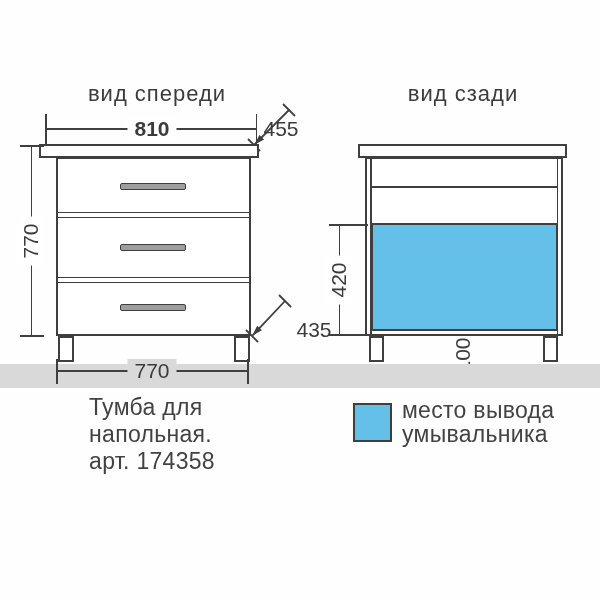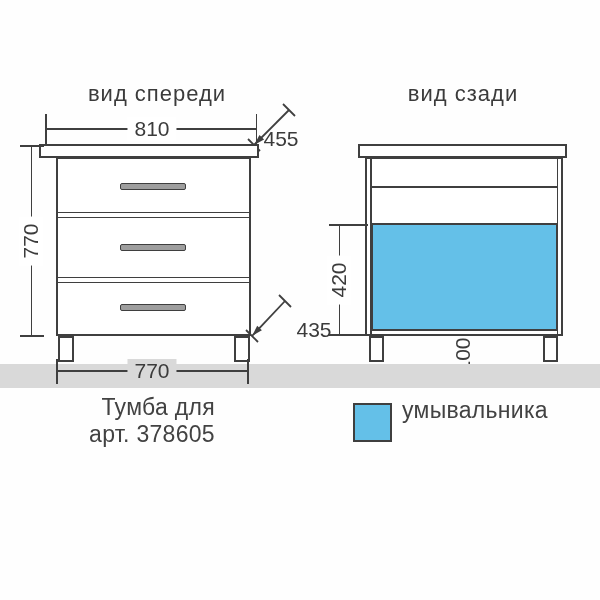--- a/index.html
+++ b/index.html
@@ -14,47 +14,47 @@
   .dimlabel-rot{position:absolute;transform:translate(-50%,-50%) rotate(-90deg);background:#fff;
             padding:0 7px;font-size:21px;white-space:nowrap;color:#3b3b3b;}
   .nobg{background:transparent;}
   .floorbg{background:#d9d9d9;}
   .divider{position:absolute;box-sizing:border-box;border-top:1.5px solid #3f3f3f;
            border-bottom:1.5px solid #3f3f3f;background:transparent;}
   .handle{position:absolute;box-sizing:border-box;border:1.5px solid #3f3f3f;background:#9e9e9e;
           border-radius:2px;}
   .cutout{position:absolute;box-sizing:border-box;border:2px solid #3f3f3f;background:#64c0e8;}
   .floor{position:absolute;background:#d9d9d9;}
-  .caption{position:absolute;transform:translateX(-50%);text-align:right;font-size:23px;
+  .caption{position:absolute;transform:translateX(-50%);text-align:left;font-size:23px;
            line-height:27px;letter-spacing:.3px;color:#424242;white-space:nowrap;}
   .legend-text{position:absolute;font-size:23px;line-height:24px;letter-spacing:.3px;
            color:#424242;white-space:nowrap;}
   svg{position:absolute;overflow:visible;}
 </style>
 </head>
 <body>
 
 <div class="canvas">
 
   <div class="view-title" style="left:157px;top:81px;">вид спереди</div>
 
   <div>
     <div class="line" style="left:46px;top:128px;width:210px;height:1.5px;"></div>
     <div class="line" style="left:45px;top:114px;width:1.5px;height:32px;"></div>
     <div class="line" style="left:255.5px;top:114px;width:1.5px;height:32px;"></div>
-    <div class="dimlabel" style="left:152px;top:129px;">810</div>
+    <div class="dimlabel" style="left:152px;top:129px;font-weight:bold;">810</div>
   </div>
 
   <svg style="left:240px;top:100px;" width="70" height="55" viewBox="0 0 70 55">
     <line x1="49" y1="10" x2="14" y2="45" stroke="#3f3f3f" stroke-width="1.8"></line>
     <line x1="43" y1="4" x2="55" y2="16" stroke="#3f3f3f" stroke-width="1.8"></line>
     <line x1="8" y1="39" x2="20" y2="51" stroke="#3f3f3f" stroke-width="1.8"></line>
     <polygon points="14,45 19.5,34.9 24.1,39.5" fill="#3f3f3f"></polygon>
   </svg>
-  <div class="dimlabel nobg" style="left:281px;top:139px;">455</div>
+  <div class="dimlabel nobg" style="left:281px;top:129px;">455</div>
 
   <div class="box" style="left:39px;top:144px;width:220px;height:14px;"></div>
   <div class="box" style="left:56px;top:157px;width:195px;height:179px;"></div>
   <div class="divider" style="left:58px;top:212px;width:191px;height:6px;"></div>
   <div class="divider" style="left:58px;top:277px;width:191px;height:6px;"></div>
   <div class="handle" style="left:120px;top:183px;width:66px;height:7px;"></div>
   <div class="handle" style="left:120px;top:244px;width:66px;height:7px;"></div>
   <div class="handle" style="left:120px;top:304px;width:66px;height:7px;"></div>
   <div class="box" style="left:58px;top:336px;width:16px;height:26px;"></div>
   <div class="box" style="left:234px;top:336px;width:16px;height:26px;"></div>
@@ -98,21 +98,23 @@
 
   <div>
     <div class="line" style="left:57px;top:370px;width:190px;height:1.5px;"></div>
     <div class="line" style="left:56px;top:359px;width:1.5px;height:25px;"></div>
     <div class="line" style="left:247px;top:359px;width:1.5px;height:25px;"></div>
     <div class="dimlabel floorbg" style="left:152px;top:371px;">770</div>
   </div>
 
   <div class="caption" style="left:152px;top:394px;">
     <div>Тумба для</div>
-    <div>арт. 378605</div>
+    <div>напольная.</div>
+    <div>арт. 174358</div>
   </div>
 
   <div class="cutout" style="left:353px;top:403px;width:39px;height:39px;"></div>
   <div class="legend-text" style="left:402px;top:398px;">
+    <div>место вывода</div>
     <div>умывальника</div>
   </div>
 
 </div>
 
 </body></html>

